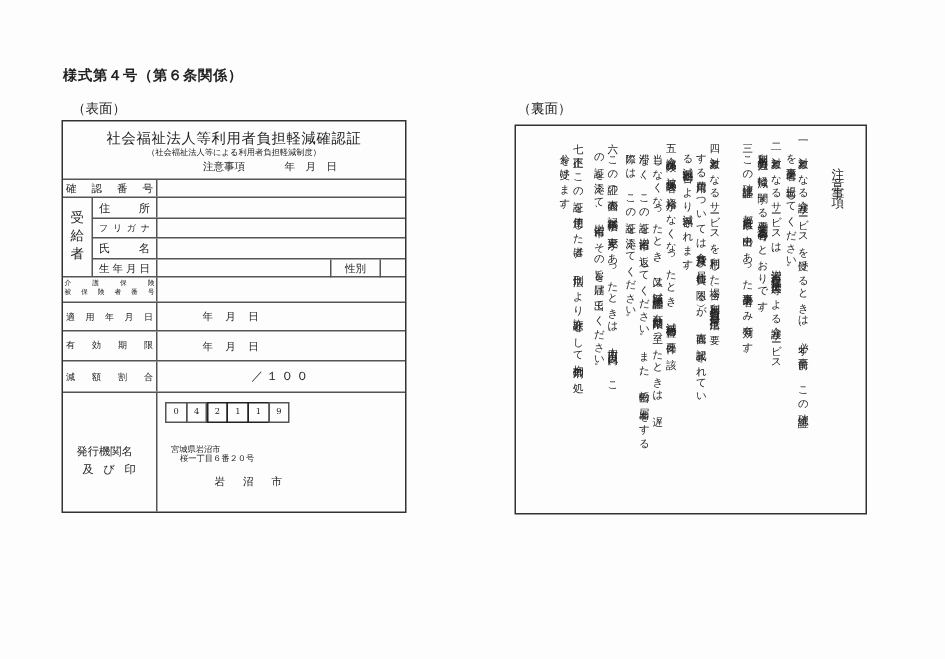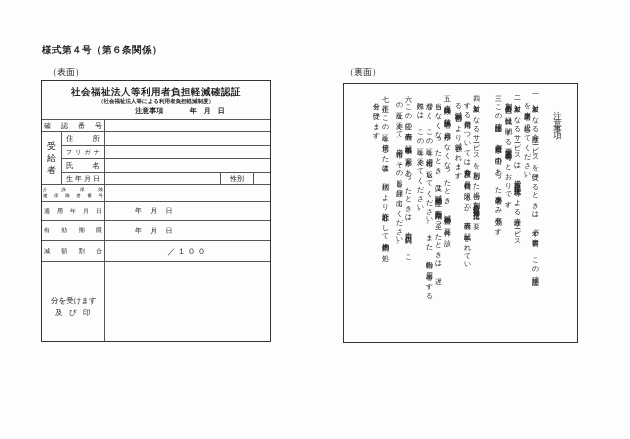--- a/index.html
+++ b/index.html
@@ -7,21 +7,21 @@
     width:630px; height:439px; background:#fdfdfd; position:relative; overflow:hidden;
     font-family:"DejaVu Serif","Liberation Serif",serif; color:#222;
   }
   .abs { position:absolute; }
   .form-label { left:42px; top:44px; font-size:9.5px; letter-spacing:0.5px;font-weight:bold; }
   .side-label-front { left:36px; top:66px; font-size:9px;margin-left:12px; }
   .side-label-back { left:345px; top:66px; font-size:9px; }
 
   
   .front { left:41px; top:80px; width:230px; height:262px; border:1.6px solid #333; box-sizing:border-box; }
-  .front-head { position:absolute; left:0; top:0; width:100%; height:38px; text-align:center;font-weight:bold; }
+  .front-head { position:absolute; left:0; top:0; width:100%; height:38px; text-align:center; }
   .front-title { position:absolute; left:0; right:0; top:5px; font-size:9.5px; letter-spacing:0.5px; }
   .front-sub { position:absolute; left:0; right:0; top:17px; font-size:5.5px; }
   .front-issue { position:absolute; left:58px; top:25px; font-size:7px; width:160px; }
   .front-issue span { display:inline-block; }
 
   .row { position:absolute; left:0; width:100%; border-top:1px solid #555; box-sizing:border-box; }
   .lbl { position:absolute; left:0; top:0; height:100%; width:63px; border-right:1px solid #555;
          box-sizing:border-box; font-size:7px; display:flex; align-items:center; justify-content:space-between; padding:0 2px; }
   .lbl span { display:inline-block; }
   .lbl.small { flex-direction:column; justify-content:center; font-size:4.5px; padding:0 1px; line-height:6px; }
@@ -177,22 +177,35 @@
       <span>割</span>
       <span>合</span>
     </div>
     <div class="val">
       <span class="rate-val">／１００</span>
     </div>
   </div>
 
   <div class="row" style="top:180px;height:80px">
     <div class="issuer-lbl">
-      <span class="l1">分を受けます</span>
+      <span class="l1">発行機関名</span>
       <span class="l2">及 び 印</span>
+    </div>
+    <div class="val">
+      <div class="code-boxes">
+        <div>0</div>
+        <div>4</div>
+        <div class="thick">2</div>
+        <div class="thick">1</div>
+        <div class="thick">1</div>
+        <div>9</div>
+      </div>
+      <span class="addr1">宮城県岩沼市</span>
+      <span class="addr2">桜一丁目６番２０号</span>
+      <span class="city">岩沼市</span>
     </div>
   </div>
 </div>
 
 <div class="abs back">
   <div class="vtitle">注意事項</div>
   <div class="vcol" style="left:186px">一　対象となる介護サービスを受けるときは、必ず事前に、この確認証</div>
   <div class="vcol" style="left:178px;top:13px">を事業者に提出してください。</div>
   <div class="vcol" style="left:168px">二　対象となるサービスは、岩沼市社会福祉法人等による介護サービス</div>
   <div class="vcol" style="left:159px;top:13px">利用者負担の軽減に関する要綱第三条各号のとおりです。</div>

